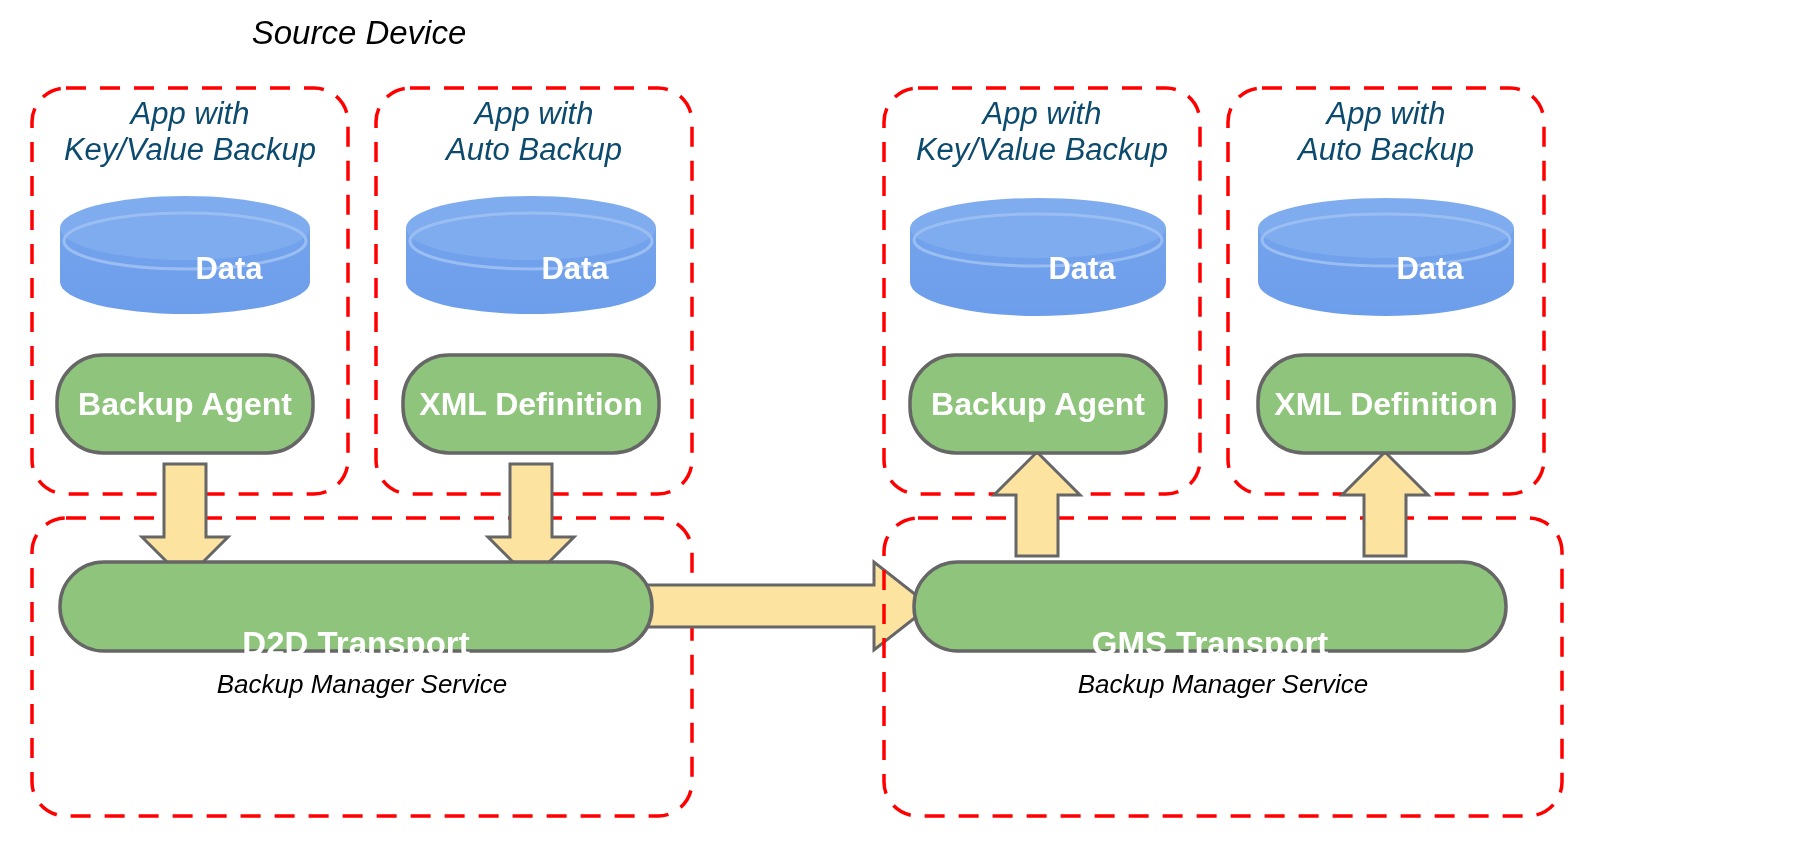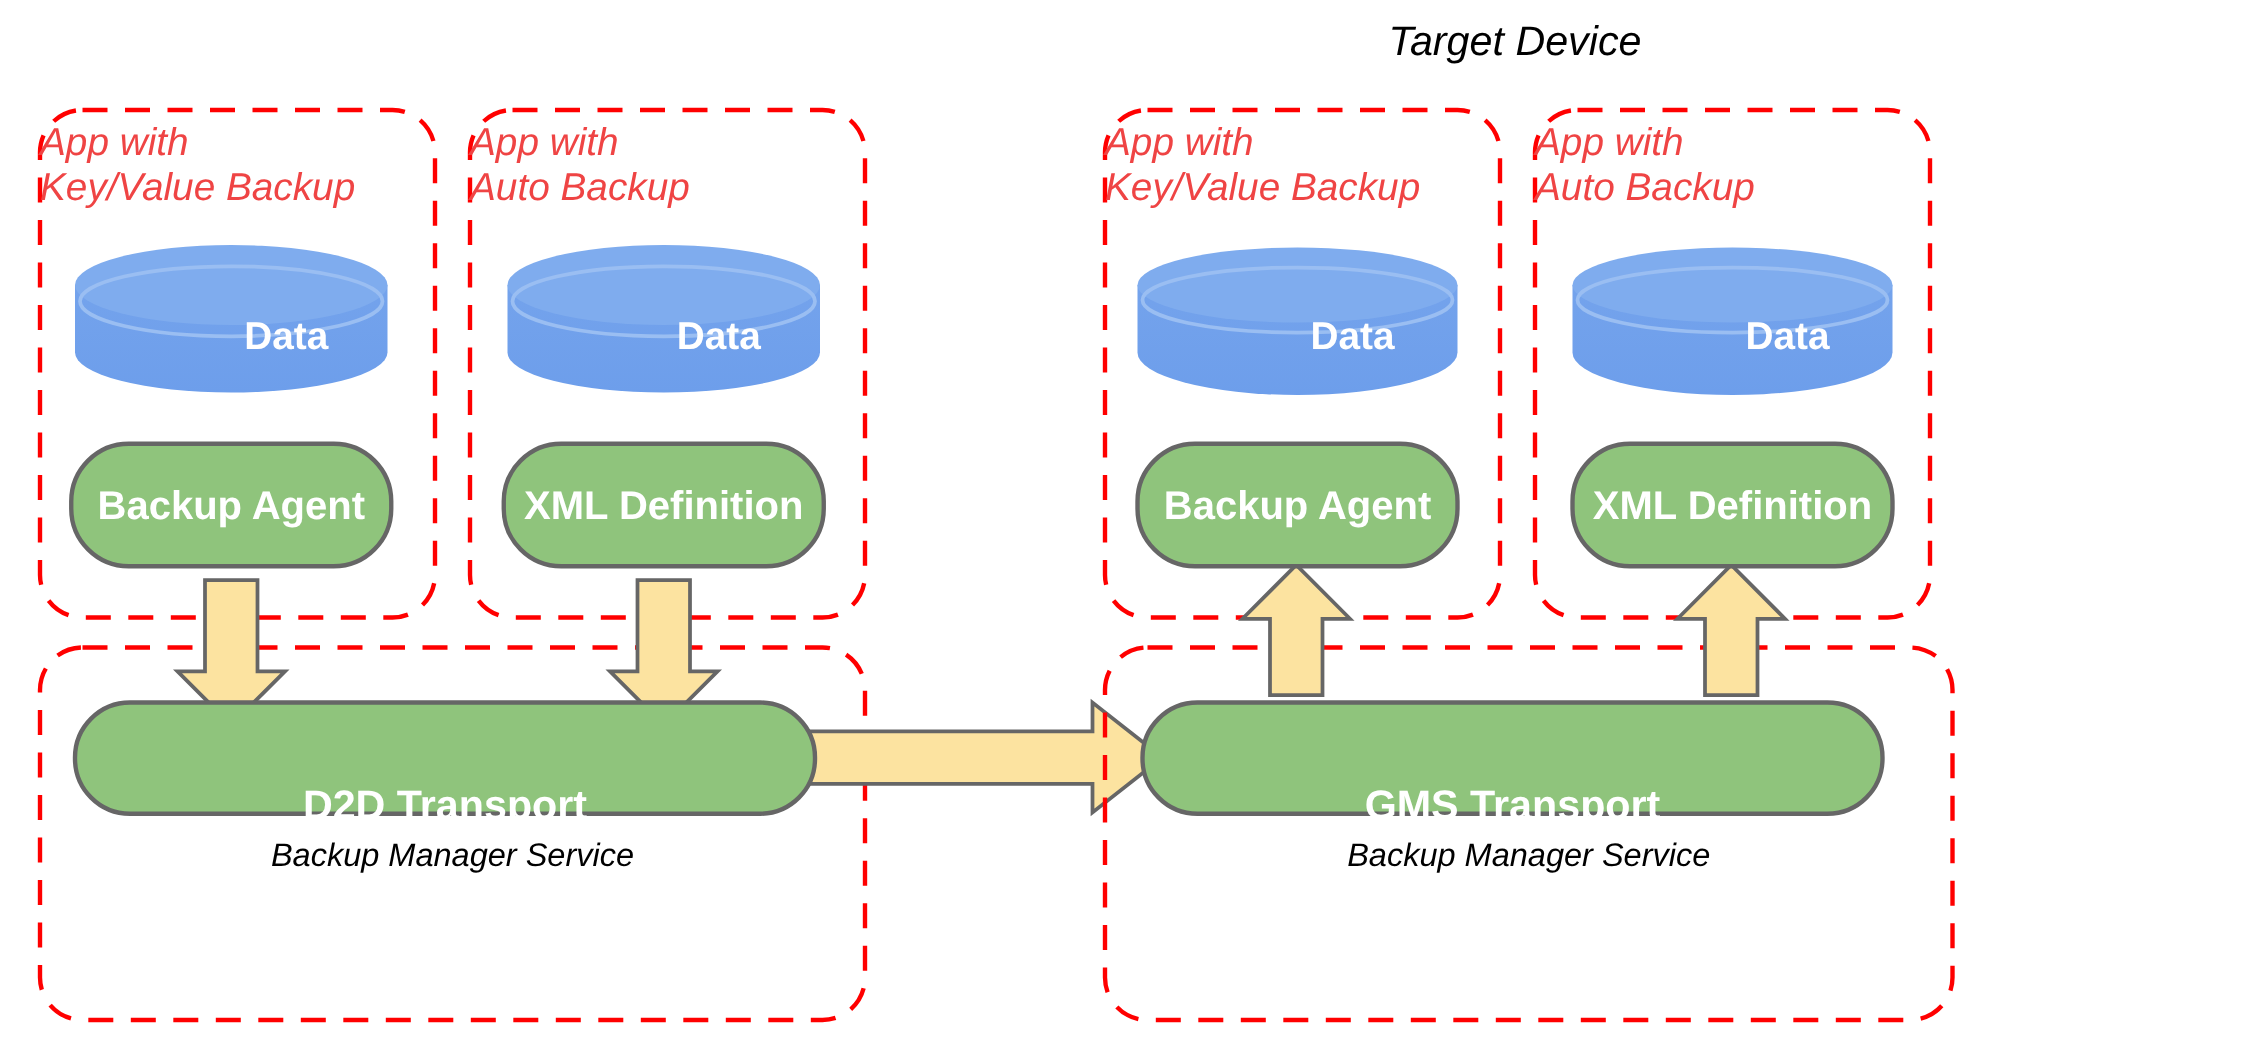--- a/index.html
+++ b/index.html
@@ -31,21 +31,22 @@
     color: #000000;
     text-align: center;
     white-space: nowrap;
     font-family: "Liberation Sans", sans-serif;
   }
   .app-label {
     position: absolute;
     font-style: italic;
     font-size: 31px;
     line-height: 36px;
-    color: #ef4444;
+    color: #0c4a6e;
+    text-align: center;
     font-family: "Liberation Sans", sans-serif;
   }
   .service-label {
     position: absolute;
     font-style: italic;
     font-size: 26px;
     color: #000000;
     text-align: center;
     white-space: nowrap;
     font-family: "Liberation Sans", sans-serif;
@@ -130,22 +131,22 @@
     </g>
 
     <rect x="910" y="355" width="256" height="98" rx="46" ry="46" fill="#8FC47C" stroke="#666666" stroke-width="3.5"></rect>
 
     <rect x="1258" y="355" width="256" height="98" rx="46" ry="46" fill="#8FC47C" stroke="#666666" stroke-width="3.5"></rect>
 
     <rect x="914" y="562" width="592" height="89" rx="44" ry="44" fill="#8FC47C" stroke="#666666" stroke-width="3.5"></rect>
 
   </svg>
 
+  <div class="device-title" style="left:162px; top:14px; width:394px;">Source Device</div>
 
-  <div class="device-title" style="left:1015px; top:14px; width:394px;">Target Device</div>
 
   <div class="app-label" style="left:32px; top:96px; width:316px;">
     <span>App with</span><br>
     <span>Key/Value Backup</span>
   </div>
 
   <div class="app-label" style="left:376px; top:96px; width:316px;">
     <span>App with</span><br>
     <span>Auto Backup</span>
   </div>

